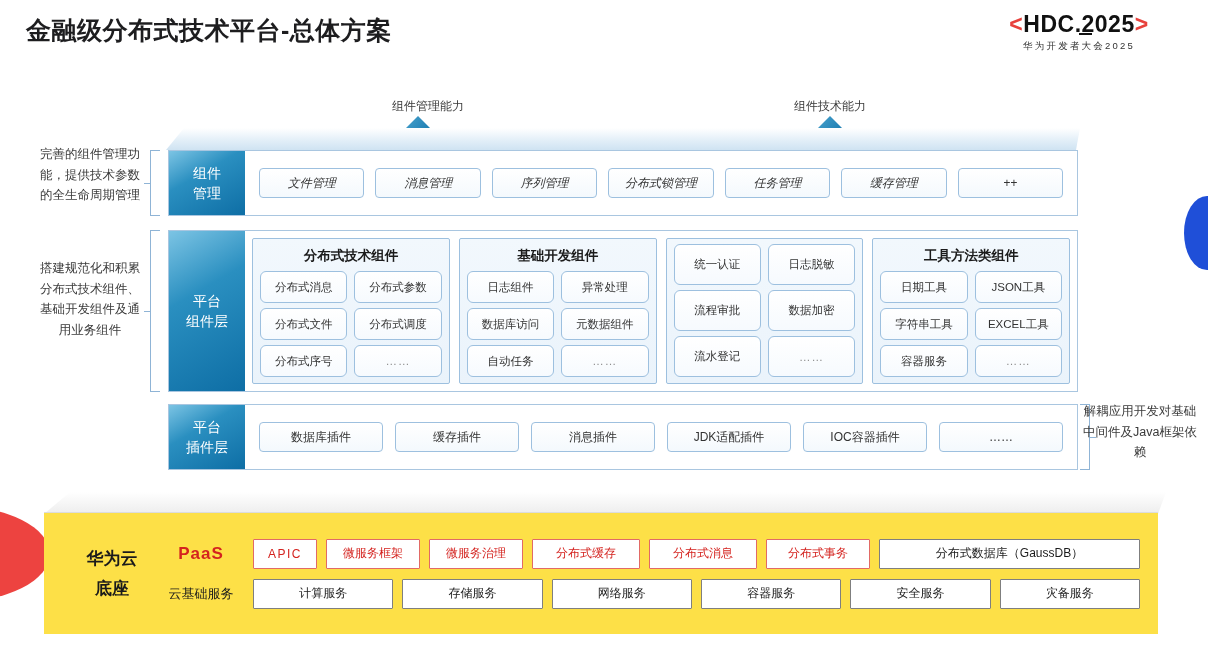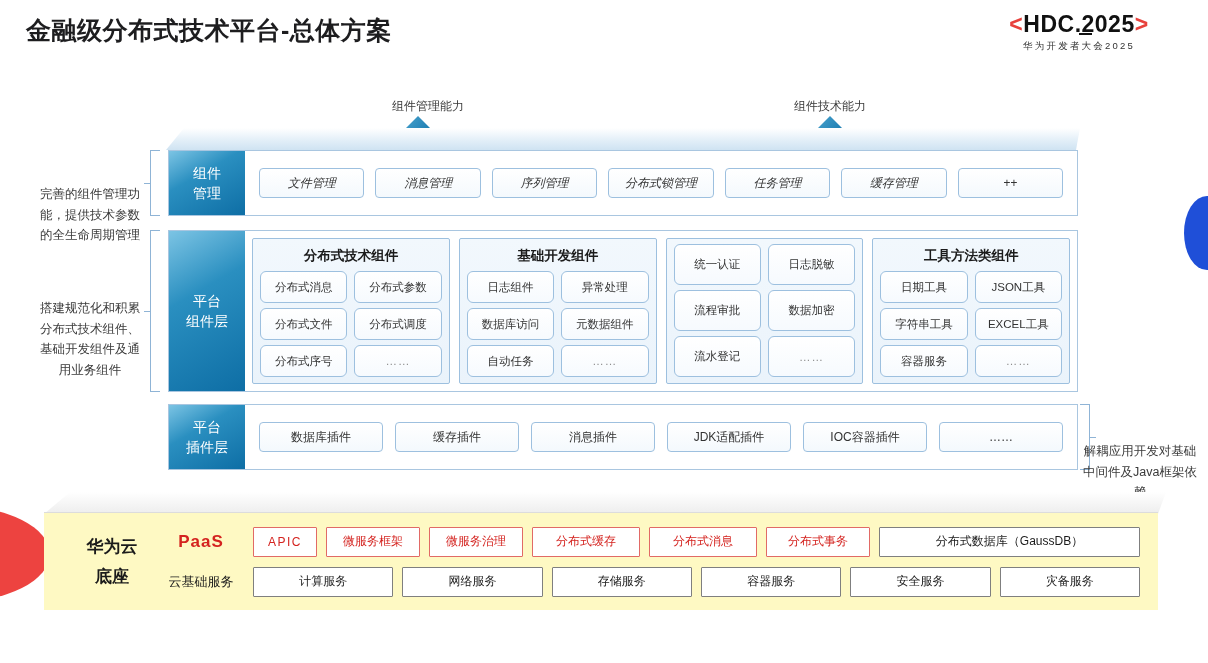--- a/index.html
+++ b/index.html
@@ -116,21 +116,21 @@
   }
   .cell.dots { color: #8d8d8d; letter-spacing: 1px; }
 
   
   #row-platform-plugins { left: 168px; top: 404px; width: 910px; height: 66px; }
   #row-platform-plugins .row-body { padding: 0 14px; gap: 12px; }
 
   
   .side-note {
     position: absolute; font-size: 12.5px; color: #3a3a3a;
-    line-height: 1.65; text-align: center; margin-top: 40px;
+    line-height: 1.65; text-align: center;
   }
   .bracket-left {
     position: absolute; border: 1px solid #8fb4d6;
     border-right: none; width: 10px;
   }
   .bracket-left::after {
     content: ""; position: absolute; left: -7px; top: 50%;
     width: 7px; height: 1px; background: #8fb4d6;
   }
   .bracket-right {
@@ -144,22 +144,22 @@
 
   
   .base-bevel {
     position: absolute; left: 44px; top: 492px;
     width: 1122px; height: 22px;
     background: linear-gradient(180deg,#ffffff 0%, #ededed 100%);
     clip-path: polygon(26px 0, 100% 0, calc(100% - 8px) 100%, 0 100%);
   }
   .base-slab {
     position: absolute; left: 44px; top: 512px;
-    width: 1114px; height: 98px;
-    background: #fef9c3;
+    width: 1114px; height: 122px;
+    background: #fde047;
     border-top: 1px solid #dcdcdc;
   }
   .base-inner {
     position: absolute; left: 0; top: 0; right: 0; bottom: 0;
     display: flex; align-items: center; padding: 0 18px 0 22px;
   }
   .base-title {
     width: 92px; flex: 0 0 92px; text-align: center;
     font-size: 17px; font-weight: bold; color: #1b1b1b;
     line-height: 1.75;
@@ -336,22 +336,22 @@
           <div class="pill" style="flex:0 0 94px;">微服务治理</div>
           <div class="pill" style="flex:0 0 108px;">分布式缓存</div>
           <div class="pill" style="flex:0 0 108px;">分布式消息</div>
           <div class="pill" style="flex:0 0 104px;">分布式事务</div>
           <div class="pill gray" style="flex:1;">分布式数据库（GaussDB）</div>
         </div>
 
         <div class="base-line">
           <div class="base-line-label basic">云基础服务</div>
           <div class="pill gray" style="flex:1;">计算服务</div>
+          <div class="pill gray" style="flex:1;">存储服务</div>
           <div class="pill gray" style="flex:1;">网络服务</div>
-          <div class="pill gray" style="flex:1;">存储服务</div>
           <div class="pill gray" style="flex:1;">容器服务</div>
           <div class="pill gray" style="flex:1;">安全服务</div>
           <div class="pill gray" style="flex:1;">灾备服务</div>
         </div>
 
       </div>
     </div>
   </div>
 
 </div>

